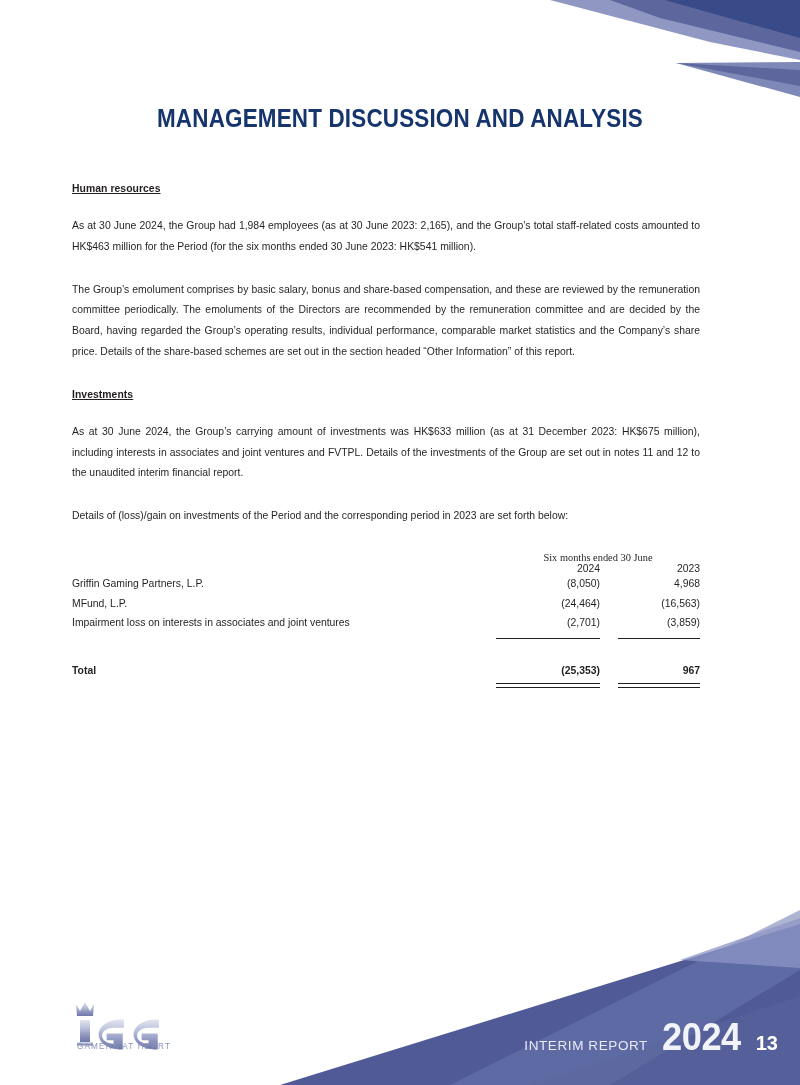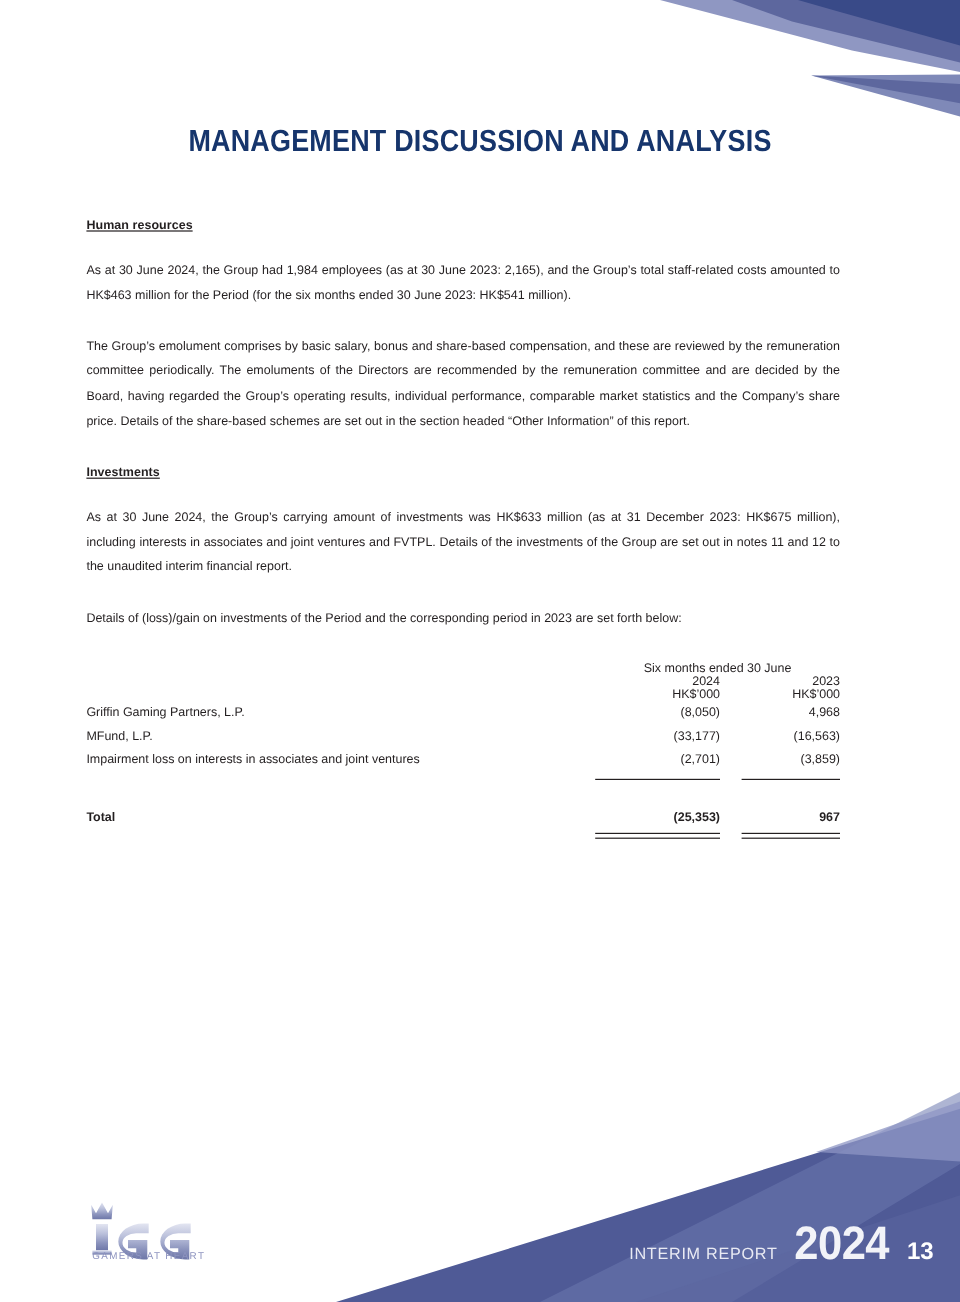--- a/index.html
+++ b/index.html
@@ -100,20 +100,21 @@
   .col-label { width: 424px; text-align: left; }
   .col-2024  { width: 104px; text-align: right; }
   .col-gap   { width: 18px; }
   .col-2023  { width: 82px;  text-align: right; }
 
   .hdr-span {
     text-align: center;
     font-weight: bold;
     font-size: 10.4px;
     padding-bottom: 3px;
+    font-family: Liberation Serif, serif;
   }
   .hdr-year, .hdr-unit {
     font-size: 10.4px;
     text-align: right;
   }
   .hdr-2024 { font-weight: bold; }
   .hdr-row-year td { padding-bottom: 3px; }
   .hdr-row-unit td { padding-bottom: 17px; }
 
   tr.data td { height: 19.6px; line-height: 19.6px; }
@@ -239,37 +240,31 @@
       <tr>
         <td></td>
         <td class="hdr-span" colspan="3">Six months ended 30 June</td>
       </tr>
       <tr class="hdr-row-year">
         <td></td>
         <td class="hdr-year hdr-2024">2024</td>
         <td></td>
         <td class="hdr-year">2023</td>
       </tr>
-      <tr class="hdr-row-unit">
-        <td></td>
-        <td class="hdr-unit hdr-2024">HK$’000</td>
-        <td></td>
-        <td class="hdr-unit">HK$’000</td>
-      </tr>
     </thead>
     <tbody id="fin-body">
         <tr class="data">
           <td class="indent">Griffin Gaming Partners, L.P.</td>
           <td class="num-b">(8,050)</td>
           <td></td>
           <td class="num">4,968</td>
         </tr>
         <tr class="data">
           <td class="indent">MFund, L.P.</td>
-          <td class="num-b">(33,177)</td>
+          <td class="num-b">(24,464)</td>
           <td></td>
           <td class="num">(16,563)</td>
         </tr>
         <tr class="data">
           <td>Impairment loss on interests in associates and joint ventures</td>
           <td class="num-b">(2,701)</td>
           <td></td>
           <td class="num">(3,859)</td>
         </tr>
       </tbody>

